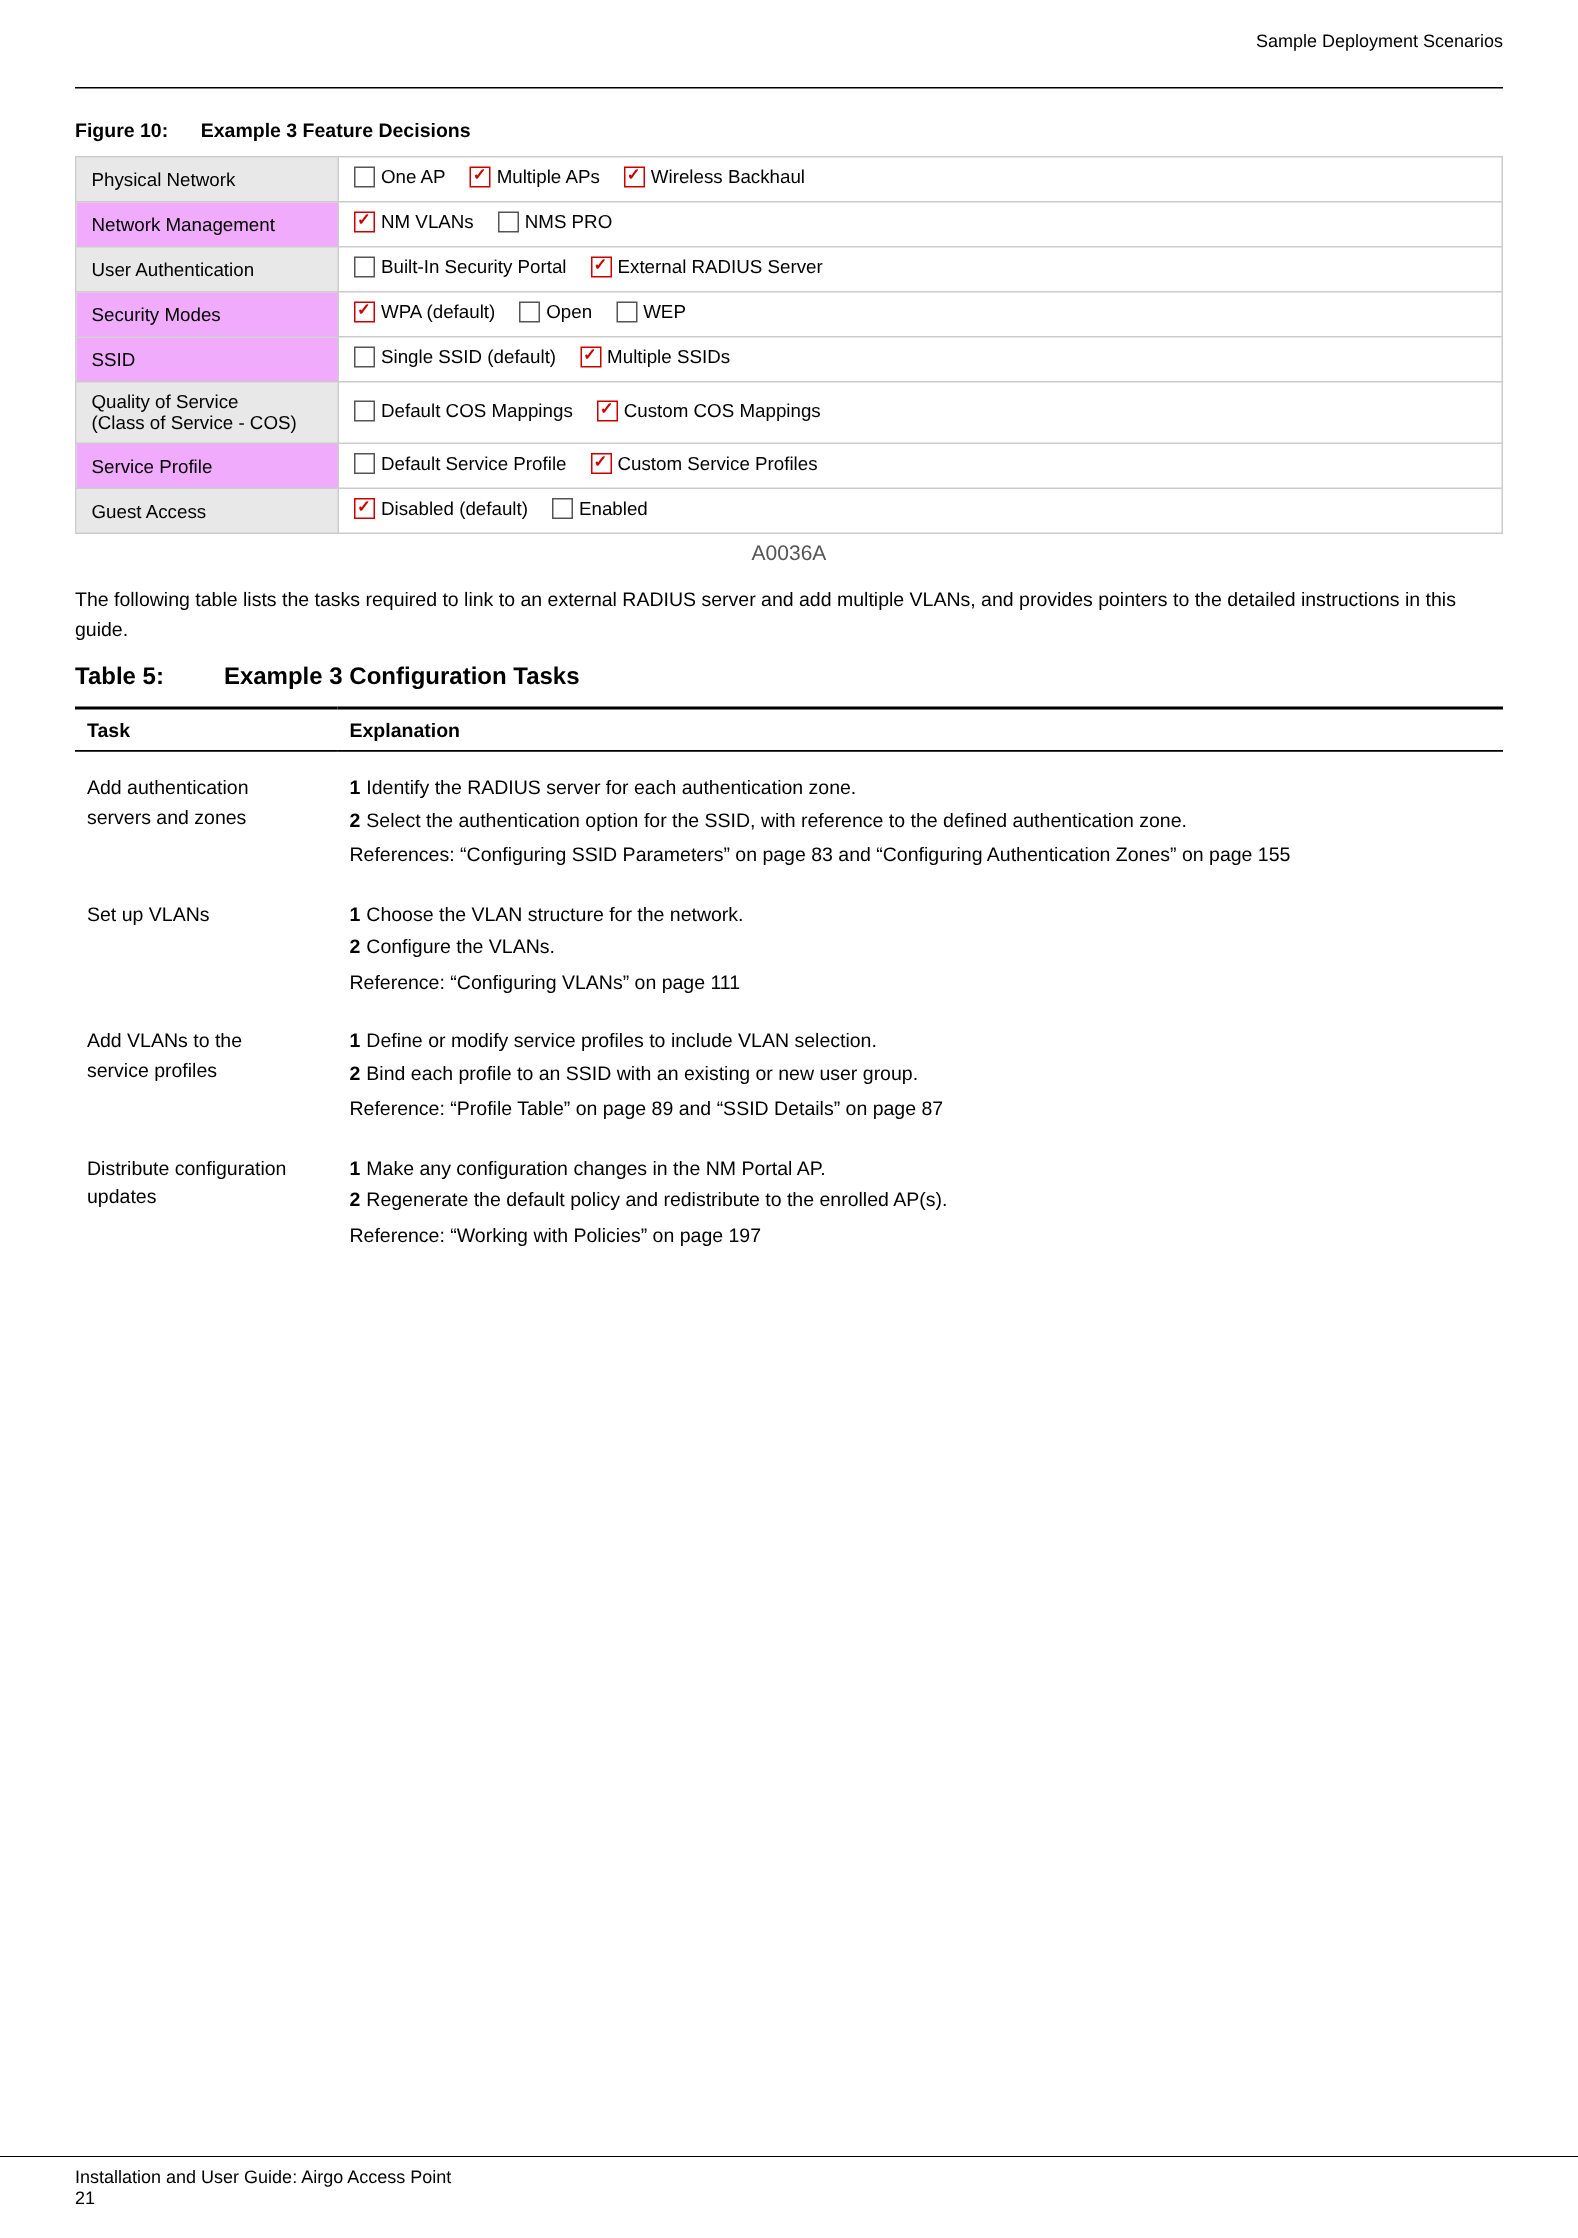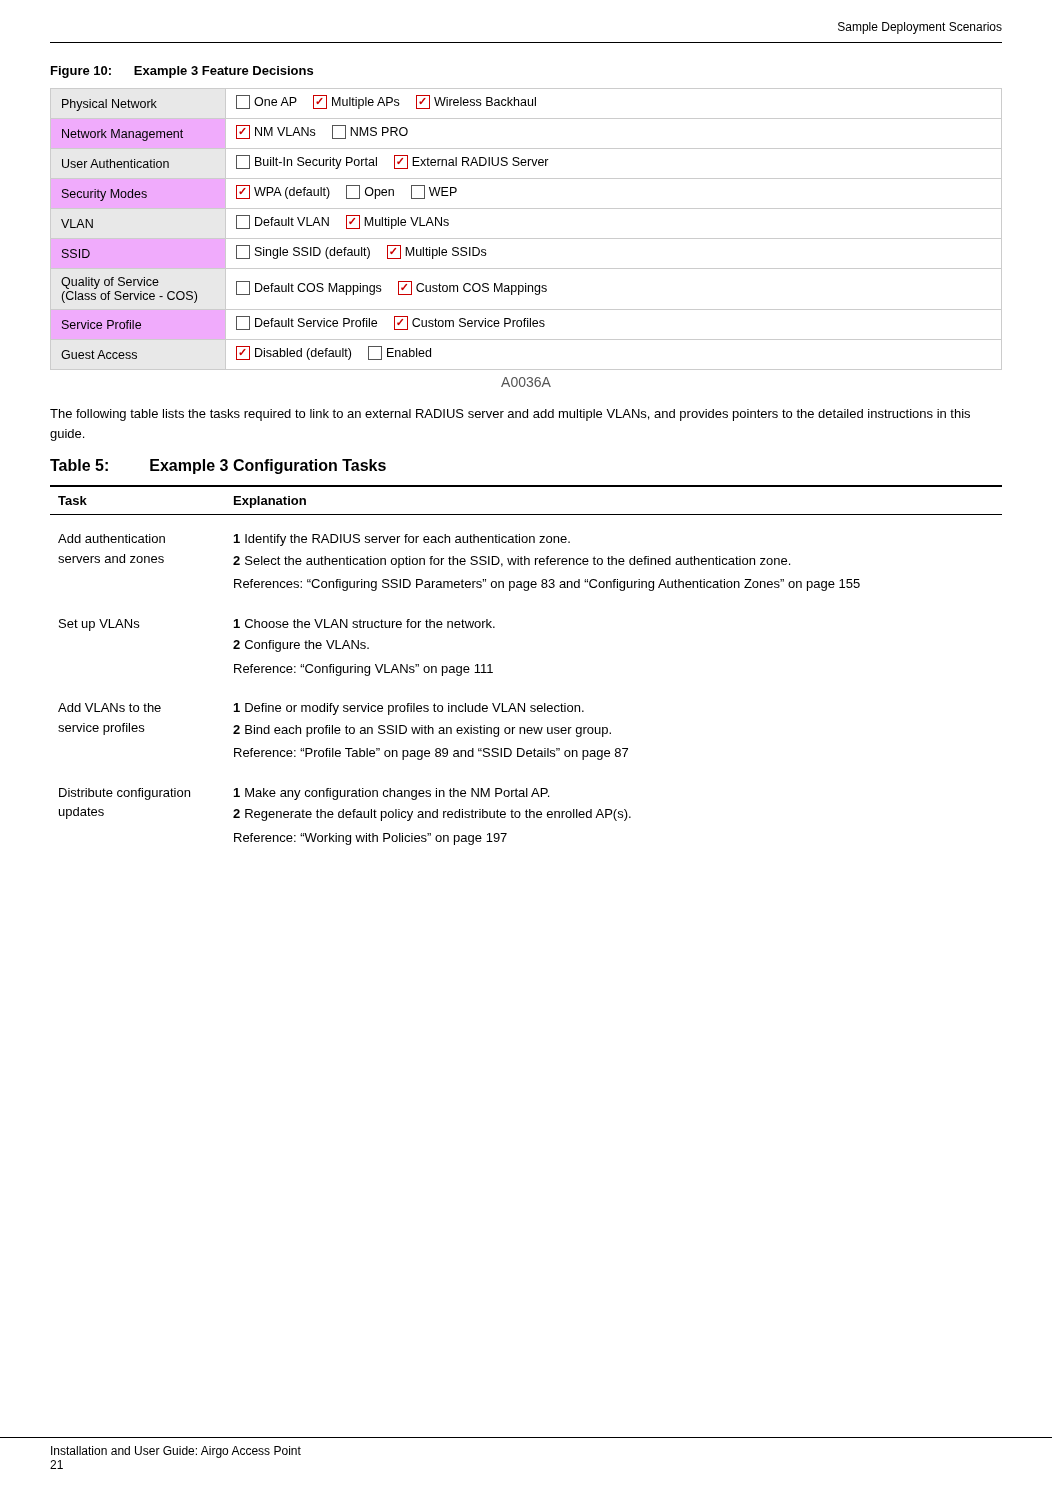--- a/index.html
+++ b/index.html
@@ -9,21 +9,21 @@
       background: #fff;
       color: #000;
       width: 1052px;
       min-height: 1492px;
       padding: 20px 50px 40px 50px;
     }
     .page-header {
       text-align: right;
       font-size: 12px;
       border-bottom: 1px solid #000;
-      padding-bottom: 8px;
+      padding-bottom: 24px;
       margin-bottom: 20px;
     }
     .figure-title {
       font-weight: bold;
       font-size: 13px;
       margin-bottom: 10px;
     }
     .figure-title span.fig-label {
       font-weight: bold;
     }
@@ -212,30 +212,20 @@
         <td class="row-label">Security Modes</td>
         <td colspan="3"><span class="checkbox-item">
             <span class="cb checked"></span>
             <span>WPA (default)</span>
           </span><span class="checkbox-item">
             <span class="cb"></span>
             <span>Open</span>
           </span><span class="checkbox-item">
             <span class="cb"></span>
             <span>WEP</span>
-          </span></td>
-      </tr>
-      <tr>
-        <td class="row-label shaded">VLAN</td>
-        <td colspan="3"><span class="checkbox-item">
-            <span class="cb"></span>
-            <span>Default VLAN</span>
-          </span><span class="checkbox-item">
-            <span class="cb checked"></span>
-            <span>Multiple VLANs</span>
           </span></td>
       </tr>
       <tr>
         <td class="row-label">SSID</td>
         <td colspan="3"><span class="checkbox-item">
             <span class="cb"></span>
             <span>Single SSID (default)</span>
           </span><span class="checkbox-item">
             <span class="cb checked"></span>
             <span>Multiple SSIDs</span>

